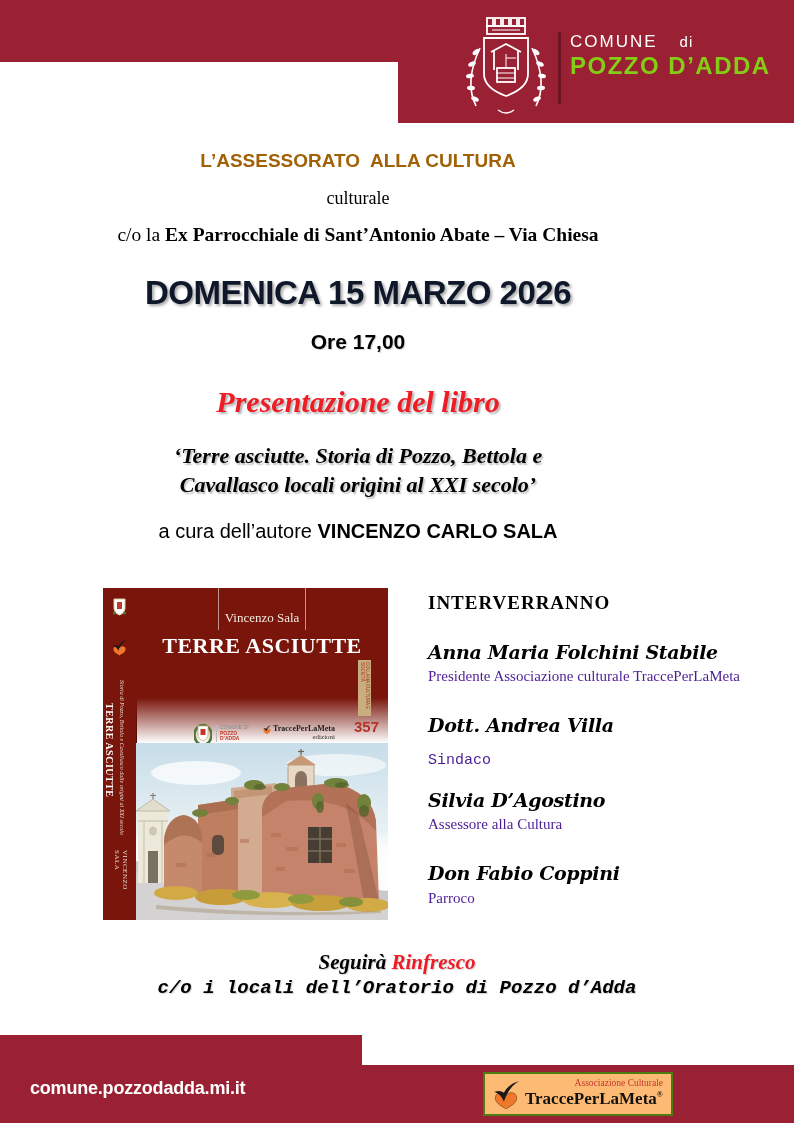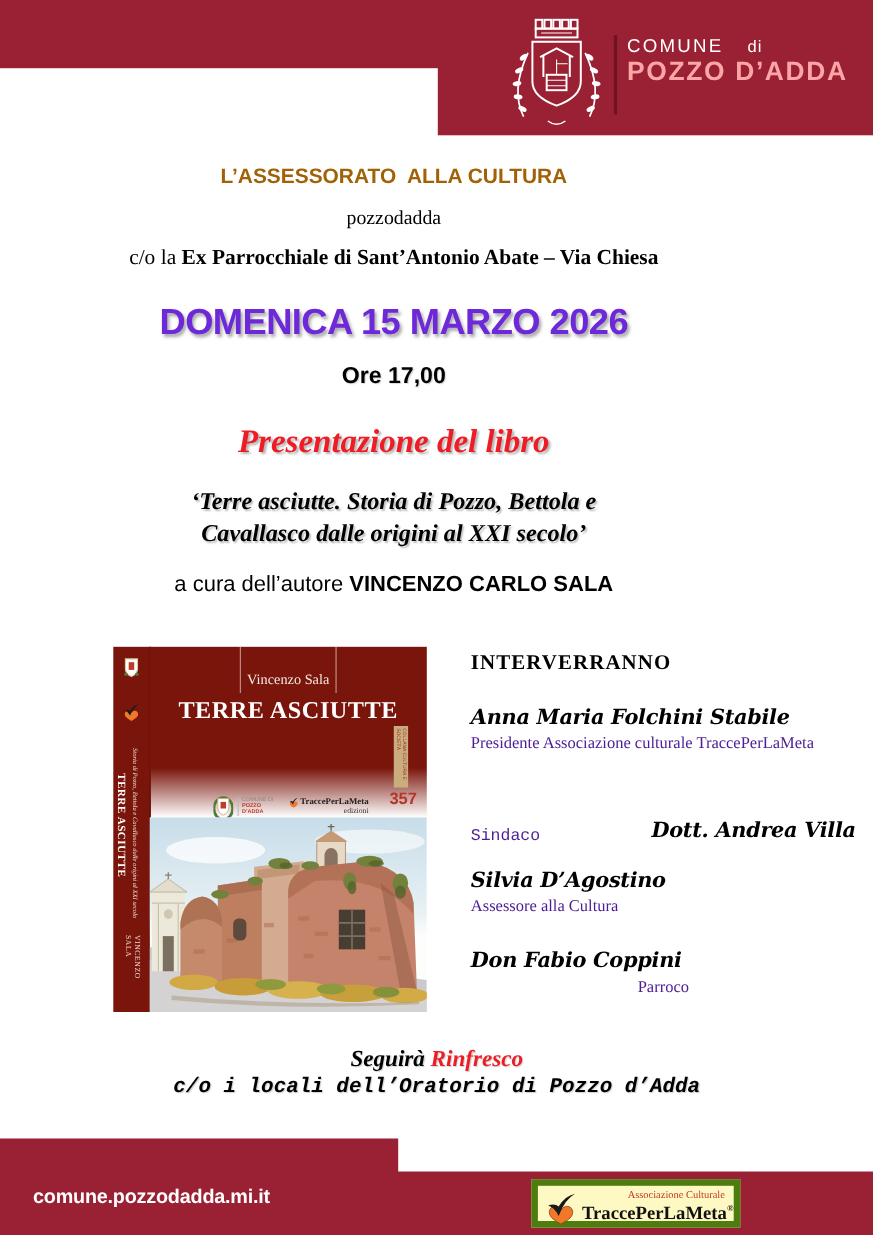--- a/index.html
+++ b/index.html
@@ -6,29 +6,29 @@
   .page{position:relative;width:794px;height:1123px;margin:0 auto;background:#ffffff;
         overflow:hidden;font-family:"Liberation Sans",sans-serif;}
   .abs{position:absolute;}
 
   
   .band-top{left:0;top:0;width:794px;height:62px;background:#9a2134;}
   .header-block{left:398px;top:0;width:396px;height:123px;background:#9a2134;}
   .hdr-sep{left:160px;top:32px;width:3px;height:72px;background:#6f1322;}
   .hdr-line1{left:172px;top:32px;color:#fff;font-size:17px;letter-spacing:2px;font-weight:400;}
   .hdr-di{display:inline-block;margin-left:22px;font-size:15px;letter-spacing:1px;}
-  .hdr-line2{left:172px;top:52px;color:#fca5a5;font-size:24px;font-weight:bold;letter-spacing:1.5px;}
+  .hdr-line2{left:172px;top:52px;color:#84cc16;font-size:24px;font-weight:bold;letter-spacing:1.5px;}
 
   
   .ccol{left:22px;width:672px;text-align:center;}
   .organizer{top:150px;font-size:19px;font-weight:bold;color:#a16207;white-space:pre-wrap;}
   .organizes{top:188px;font-family:"Liberation Serif",serif;font-size:18px;color:#000;}
   .venue{top:224px;font-family:"Liberation Serif",serif;font-size:19.5px;color:#000;}
   .venue b{font-weight:bold;}
-  .date-line{top:274px;font-size:33px;font-weight:bold;color:#6d28d9;letter-spacing:-0.5px;
+  .date-line{top:274px;font-size:33px;font-weight:bold;color:#0f172a;letter-spacing:-0.5px;
              text-shadow:2px 2px 3px rgba(110,110,110,0.6);}
   .time-line{top:330px;font-size:21px;font-weight:bold;color:#000;
              text-shadow:1px 1px 1px rgba(150,150,150,0.4);}
   .event-title{top:385px;font-family:"Liberation Serif",serif;font-size:30px;font-style:italic;
                font-weight:bold;color:#ee1c25;text-shadow:2px 2px 2px rgba(120,120,120,0.55);}
   .quote{top:441px;font-family:"Liberation Serif",serif;font-size:22px;font-style:italic;
          font-weight:bold;color:#000;line-height:29px;
          text-shadow:1.5px 1.5px 1.5px rgba(130,130,130,0.5);}
   .curated{top:520px;font-size:20px;color:#000;}
   .curated .author{font-weight:bold;}
@@ -63,38 +63,38 @@
                 font-family:"Liberation Serif",serif;font-size:7px;letter-spacing:0.5px;}
   .painting{left:0;top:155px;width:252px;height:177px;}
 
   
   .spk-head{left:428px;top:592px;font-family:"Liberation Serif",serif;font-size:19px;
             font-weight:bold;letter-spacing:1px;color:#000;}
   .spk-name{left:428px;width:350px;font-family:"DejaVu Serif",serif;font-size:19px;
             font-style:italic;font-weight:bold;color:#000;letter-spacing:-0.3px;}
   .spk-role{left:428px;width:350px;font-family:"Liberation Serif",serif;font-size:15px;color:#4c1d95;}
   .n1{top:641px;} .r1{top:668px;}
-  .n2{top:744px;text-align:right;} .r2{top:752px;font-family:Liberation Mono, monospace;}
+  .n2{top:714px;} .r2{top:752px;font-family:Liberation Mono, monospace;}
   .n3{top:789px;} .r3{top:816px;}
-  .n4{top:862px;} .r4{top:890px;text-align:center;}
+  .n4{top:862px;} .r4{top:890px;}
 
   
   .closing1{left:0;top:950px;width:794px;text-align:center;font-family:"Liberation Serif",serif;
             font-size:21px;font-style:italic;font-weight:bold;color:#000;
             text-shadow:1px 1px 1px rgba(150,150,150,0.45);}
   .closing1 .hl{color:#ee1c25;}
   .closing2{left:0;top:977px;width:794px;text-align:center;font-family:Liberation Mono, monospace;
             font-size:19px;font-style:italic;font-weight:bold;color:#000;
             text-shadow:1px 1px 1px rgba(150,150,150,0.45);}
 
   
   .footer-left{left:0;top:1035px;width:362px;height:88px;background:#9a2134;}
   .footer-band{left:0;top:1065px;width:794px;height:58px;background:#9a2134;}
   .site{left:30px;top:1078px;color:#fff;font-size:18px;font-weight:bold;letter-spacing:-0.2px;}
-  .logo-box{left:483px;top:1072px;width:190px;height:44px;background:#fef9c3;border:6px solid #4d7c0f;
+  .logo-box{left:483px;top:1072px;width:190px;height:44px;background:#fdba74;border:2px solid #4d7c0f;
             box-sizing:border-box;}
   .assoc-label{right:8px;top:4px;font-family:"Liberation Serif",serif;font-size:9.5px;color:#c0392b;}
   .assoc-name{left:40px;top:15px;font-family:"Liberation Serif",serif;font-size:17px;color:#111;font-weight:bold;}
   .assoc-name sup{font-size:8px;}
 </style>
 </head>
 <body>
 
 <div class="page">
 
@@ -139,28 +139,28 @@
         <ellipse cx="87" cy="74" rx="4" ry="2.2" transform="rotate(-5 87 74)"></ellipse>
         <ellipse cx="83" cy="85" rx="4" ry="2.2" transform="rotate(-25 83 85)"></ellipse>
       </g>
     </svg>
     <div class="abs hdr-sep"></div>
     <div class="abs hdr-line1"><span>COMUNE</span><span class="hdr-di">di</span></div>
     <div class="abs hdr-line2">POZZO D’ADDA</div>
   </div>
 
   <div class="abs ccol organizer">L’ASSESSORATO  ALLA CULTURA</div>
-  <div class="abs ccol organizes">pozzodadda</div>
+  <div class="abs ccol organizes">culturale</div>
   <div class="abs ccol venue"><span>c/o la </span><b>Ex Parrocchiale di Sant’Antonio Abate – Via Chiesa</b></div>
   <div class="abs ccol date-line">DOMENICA 15 MARZO 2026</div>
   <div class="abs ccol time-line">Ore 17,00</div>
   <div class="abs ccol event-title">Presentazione del libro</div>
   <div class="abs ccol quote">
     <span style="display:block">‘Terre asciutte. Storia di Pozzo, Bettola e</span>
-    <span style="display:block">Cavallasco dalle origini al XXI secolo’</span>
+    <span style="display:block">Cavallasco locali origini al XXI secolo’</span>
   </div>
   <div class="abs ccol curated"><span>a cura dell’autore </span><span class="author">VINCENZO CARLO SALA</span></div>
 
   <div class="abs cover">
     <div class="abs spine">
       <svg class="abs" style="left:9px;top:9px;" width="15" height="20" viewBox="0 0 15 20">
         <path d="M2 2 h11 v9 q0 5 -5.5 7 q-5.5 -2 -5.5 -7 Z" fill="#fff" stroke="#d8c9a0" stroke-width="1"></path>
         <rect x="5" y="5" width="5" height="7" fill="#c0392b"></rect>
         <circle cx="2.5" cy="16" r="1.6" fill="#4f7a3a"></circle>
           <circle cx="12.5" cy="16" r="1.6" fill="#4f7a3a"></circle>

